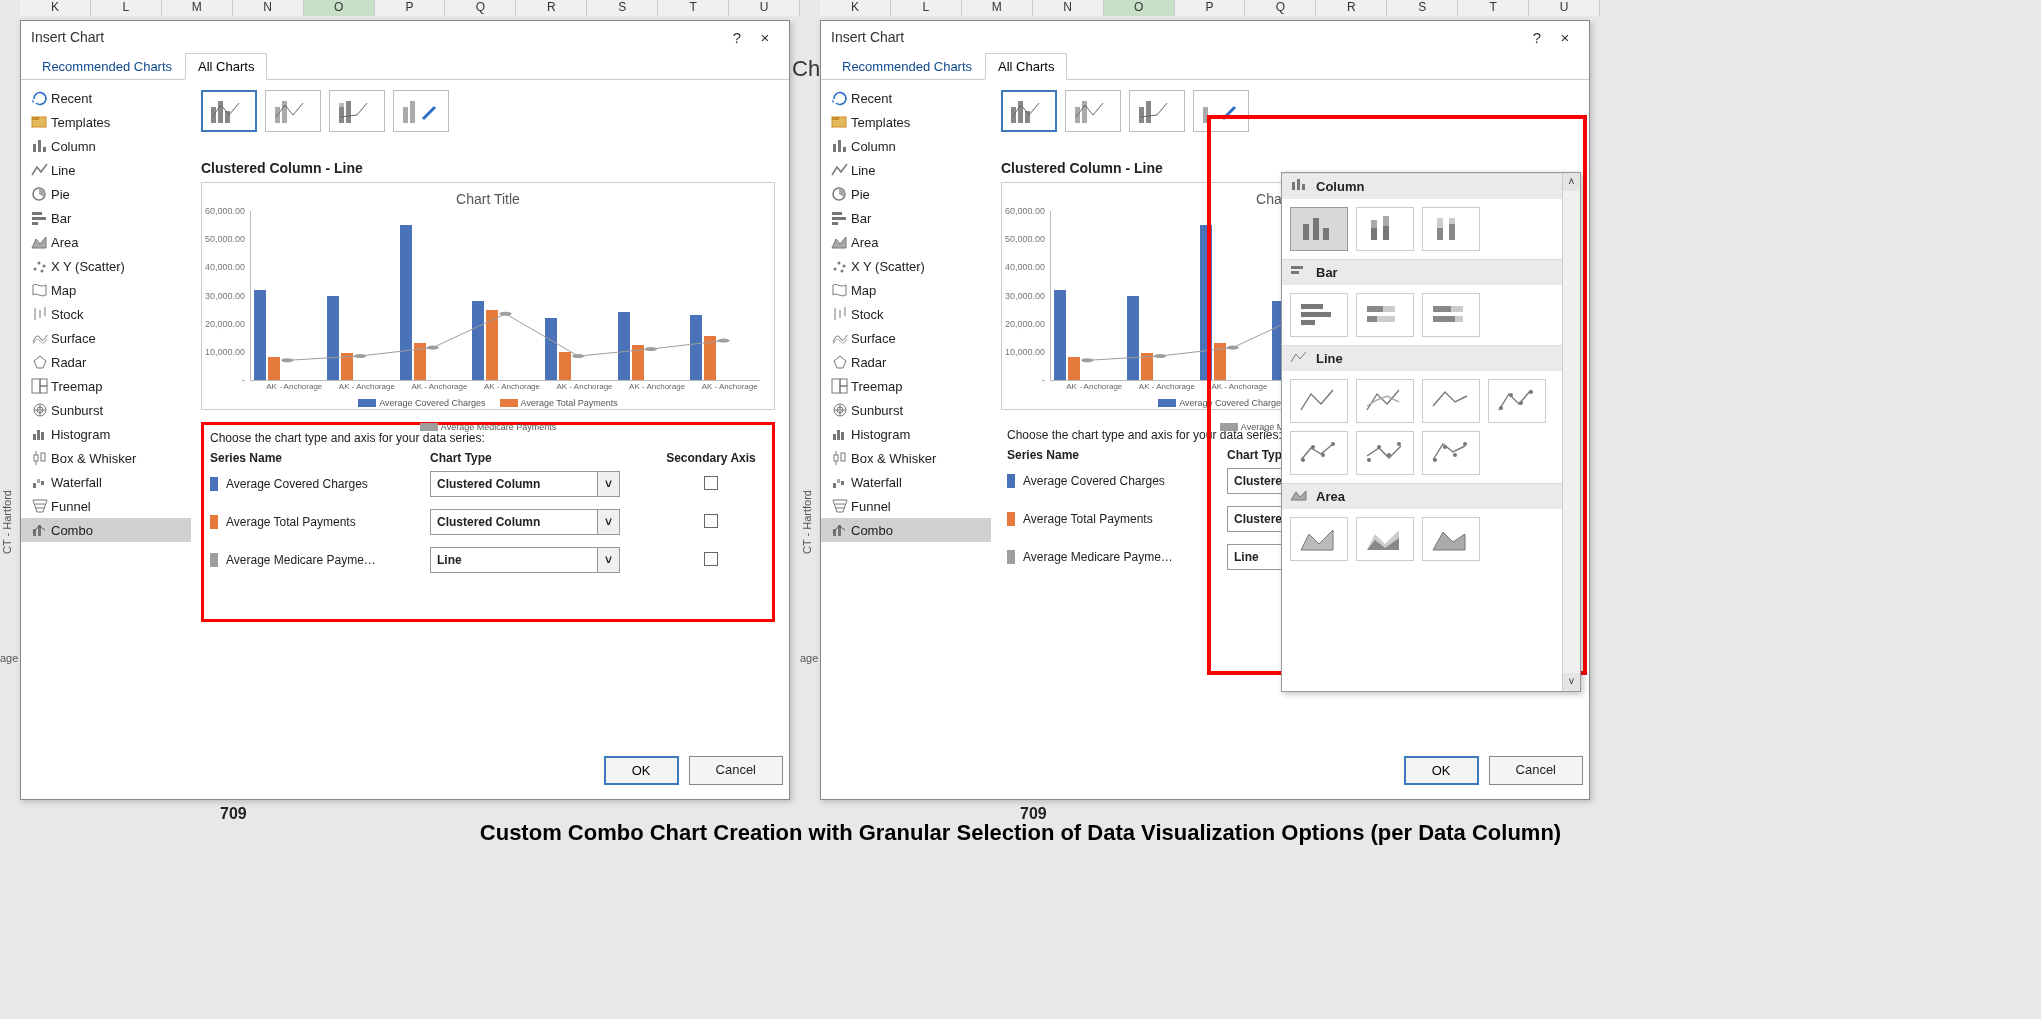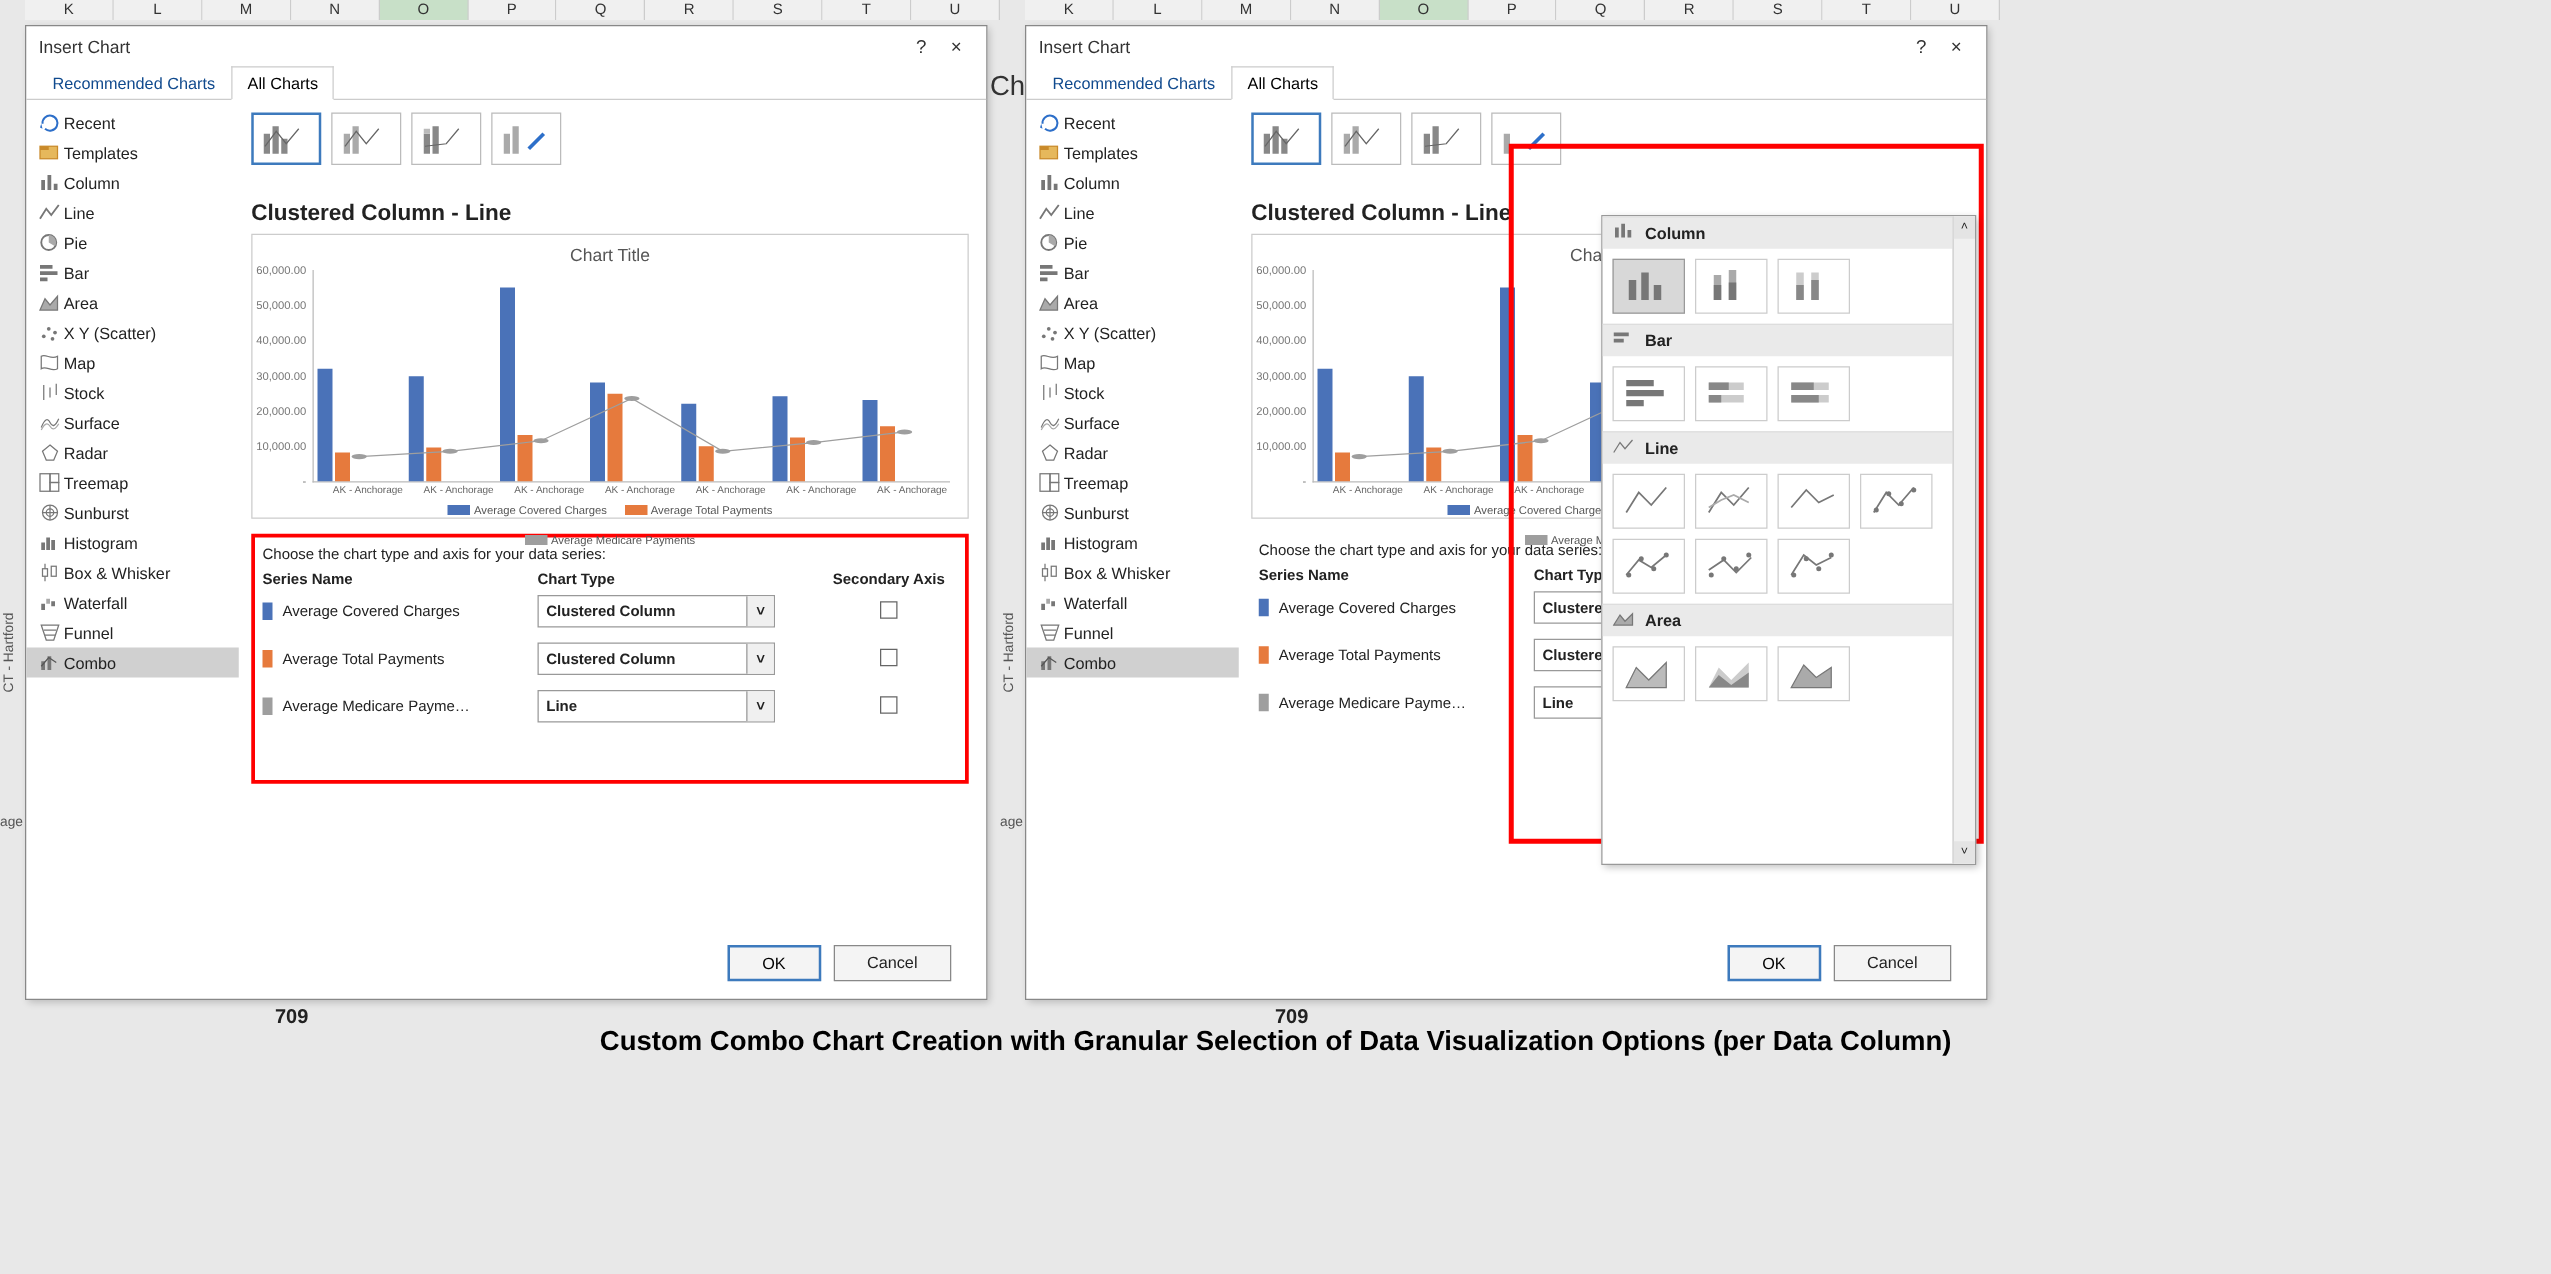--- a/index.html
+++ b/index.html
@@ -104,21 +104,21 @@
     gap: 8px;
     margin-bottom: 10px;
   }
   .subtype {
     width: 56px; height: 42px;
     border: 1px solid #bbb;
     display: flex; align-items: center; justify-content: center;
     cursor: default;
   }
   .subtype.selected { border: 2px solid #3d7abd; }
-  .stname { font-size: 18px; font-weight: 600; margin-bottom: 6px; margin-top: 28px; }
+  .stname { font-size: 14px; font-weight: 600; margin-bottom: 6px; margin-top: 28px; }
   .preview {
     border: 1px solid #ccc;
     padding: 8px;
     height: 228px;
     position: relative;
   }
   .preview .ptitle { text-align: center; font-size: 14px; color: #555; margin-bottom: 4px; }
   .chart-area {
     position: relative;
     height: 170px;
@@ -152,21 +152,21 @@
   .series-hdr .c1{ width:220px;} .series-hdr .c2{ flex:1; } .series-hdr .c3{ width:110px; text-align:center;}
   .srow { display:flex; align-items:center; padding:6px 0; font-size:12px;}
   .srow .c1{ width:220px; display:flex; align-items:center; gap:8px;}
   .srow .sw { width:8px; height:14px; }
   .srow .c2{ flex:1;font-weight:bold; }
   .srow .c3{ width:110px; text-align:center;}
   .dd { border:1px solid #999; height:26px; width:190px; display:flex; align-items:center; }
   .dd .ddtxt { flex:1; padding:0 6px; font-size:12px; }
   .dd .ddbtn { width:22px; height:100%; border-left:1px solid #999; display:flex; align-items:center; justify-content:center; background:#f0f0f0; }
   .chk { width:14px; height:14px; border:1px solid #666; display:inline-block; background:#fff; }
-  .btnrow { position:absolute; right:28px; bottom:14px; display:flex; gap:10px;}
+  .btnrow { position:absolute; right:6px; bottom:14px; display:flex; gap:10px;}
   .btn { border:1px solid #888; padding:5px 26px; font-size:13px; background:#f4f4f4; cursor:default;}
   .btn.primary { border:2px solid #3d7abd; color:#000;}
   .flyout {
     position:absolute;
     right:8px; top:92px;
     width:300px;
     height:520px;
     background:#fff;
     border:1px solid #999;
     box-shadow:2px 2px 6px rgba(0,0,0,0.25);

